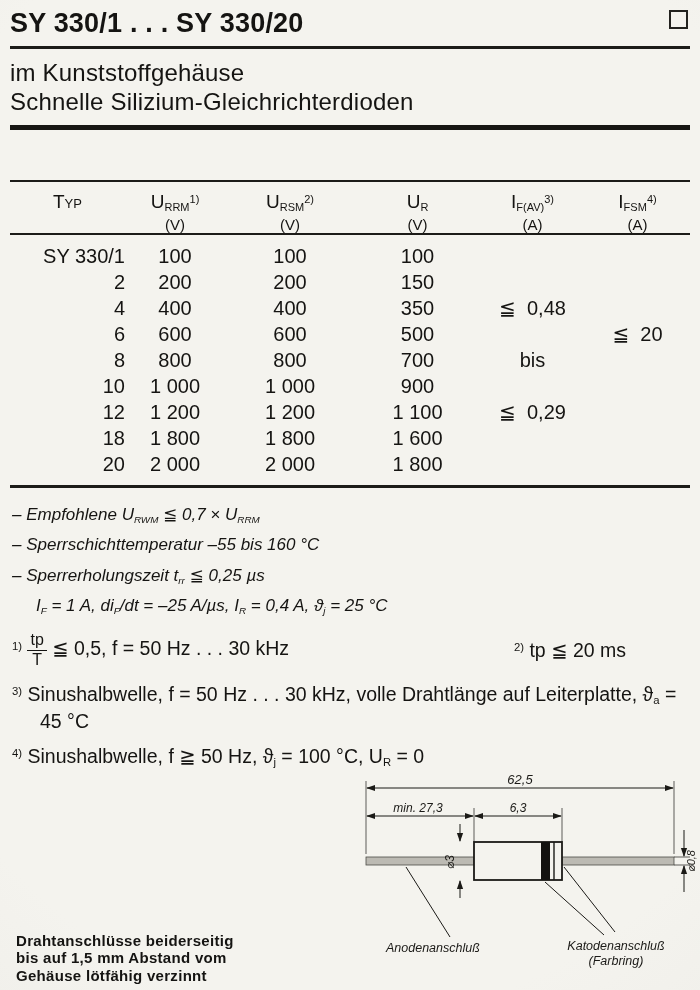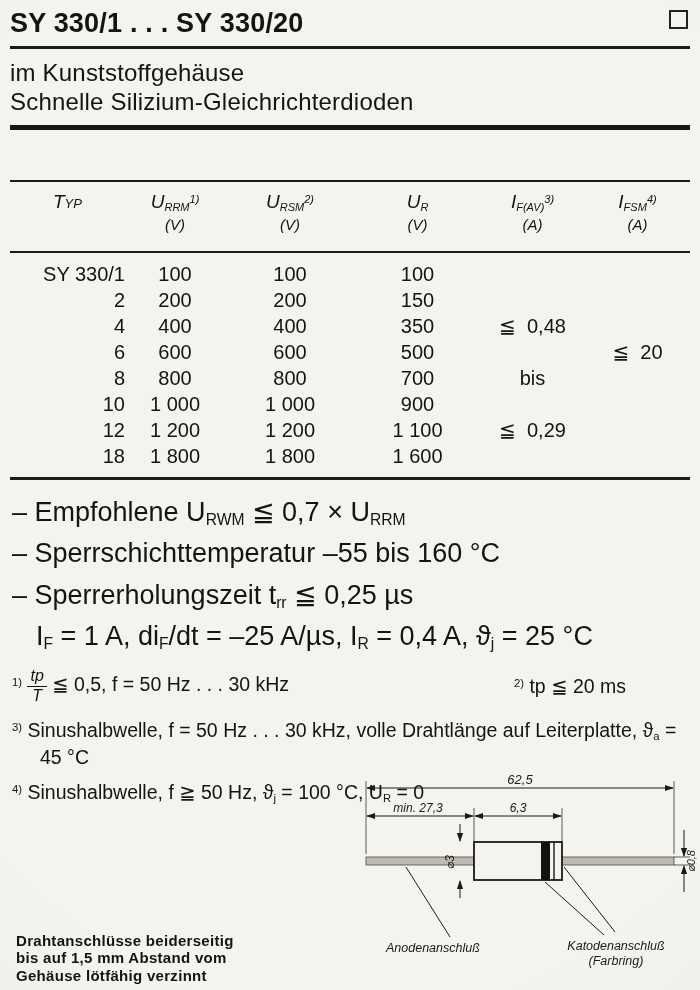--- a/index.html
+++ b/index.html
@@ -16,45 +16,45 @@
   .inner{padding:6px 10px 0 10px;}
   .title-row{display:flex;justify-content:space-between;align-items:flex-start;}
   .page-title{font-size:27px;font-weight:bold;margin:2px 0 0 0;letter-spacing:0.2px;}
   .corner-square{width:15px;height:15px;border:2.5px solid #23221f;margin:4px 2px 0 0;background:transparent;}
   .rule-thin{height:3px;background:#1c1b18;margin:7px 0 9px 0;}
   .subtitle{font-size:24px;line-height:29px;letter-spacing:0.2px;}
   .rule-thick{height:5px;background:#171613;margin-top:9px;}
 
   table.spec{border-collapse:collapse;margin:50px 10px 0 10px;width:680px;
     border-top:2px solid #1c1b18;border-bottom:3px solid #1c1b18;}
-  table.spec th{font-weight:normal;font-size:19px;padding:9px 0 18px 0;vertical-align:top;
-    border-bottom:2.5px solid #1c1b18;font-style:italic;}
+  table.spec th{font-weight:normal;font-size:19px;padding:9px 0 0 0;vertical-align:top;
+    border-bottom:2.5px solid #1c1b18;}
   table.spec th .unit{font-size:15px;margin-top:3px;font-weight:normal;}
   table.spec td{font-size:20px;height:26px;line-height:26px;padding:0;white-space:pre;}
   table.spec tbody tr:first-child td{padding-top:8px;margin-top:40px;}
   table.spec tbody tr:last-child td{padding-bottom:8px;}
   .c0{width:115px;text-align:right;padding-right:12px;}
   th.c0{text-align:center;padding-right:0;font-variant:small-caps;font-size:20px;}
   .c1{width:100px;text-align:center;}
   .c2{width:130px;text-align:center;}
   .c3{width:125px;text-align:center;}
   .c4{width:105px;text-align:center;}
   .c5{width:105px;text-align:center;}
 
   sub{font-size:0.58em;vertical-align:-0.28em;line-height:0;}
   sup{font-size:0.58em;vertical-align:0.5em;line-height:0;}
 
-  .notes{margin:16px 12px 16px 12px;font-size:27px;}
+  .notes{margin:16px 12px 16px 12px;font-size:17px;font-style:italic;}
   .note-line{margin:0 0 10px 0;}
   .note-indent{margin-left:24px;}
 
   .footnotes{margin:14px 12px 0 12px;font-size:19.5px;}
   .fn-row{display:flex;justify-content:space-between;align-items:center;padding-right:62px;margin-bottom:12px;}
   .footnote{margin-bottom:8px;padding-left:28px;text-indent:-28px;line-height:27px;}
-  .frac{display:inline-block;text-align:center;vertical-align:middle;font-size:16px;line-height:1.05;font-style:italic;}
+  .frac{display:inline-block;text-align:center;vertical-align:middle;font-size:16px;line-height:1.05;}
   .frac .num{display:block;border-bottom:1.5px solid #151412;padding:0 3px 1px 3px;}
   .frac .den{display:block;padding-top:1px;}
 
   .bottom{position:absolute;left:0;top:772px;width:700px;height:218px;}
   .footer-note{position:absolute;left:16px;bottom:6px;font-weight:bold;font-size:15px;line-height:17.5px;letter-spacing:0.3px;}
   svg.diagram{position:absolute;right:0;top:0;}
   svg.diagram text{font-family:"Liberation Sans","DejaVu Sans",sans-serif;font-style:italic;fill:#1b1a17;}
 </style>
 </head>
 <body>
@@ -157,20 +157,28 @@
           <td class="c5"></td>
         </tr>
         <tr>
           <td class="c0">18</td>
           <td class="c1">1 800</td>
           <td class="c2">1 800</td>
           <td class="c3">1 600</td>
           <td class="c4"></td>
           <td class="c5"></td>
         </tr>
+        <tr>
+          <td class="c0">20</td>
+          <td class="c1">2 000</td>
+          <td class="c2">2 000</td>
+          <td class="c3">1 800</td>
+          <td class="c4"></td>
+          <td class="c5"></td>
+        </tr>
       </tbody>
   </table>
 
   <div class="notes">
     <div class="note-line">– Empfohlene U<sub>RWM</sub> ≦ 0,7 × U<sub>RRM</sub></div>
     <div class="note-line">– Sperrschichttemperatur –55 bis 160 °C</div>
     <div class="note-line">– Sperrerholungszeit t<sub>rr</sub> ≦ 0,25 µs</div>
     <div class="note-line note-indent">I<sub>F</sub> = 1 A, di<sub>F</sub>/dt = –25 A/µs, I<sub>R</sub> = 0,4 A, ϑ<sub>j</sub> = 25 °C</div>
   </div>
 

